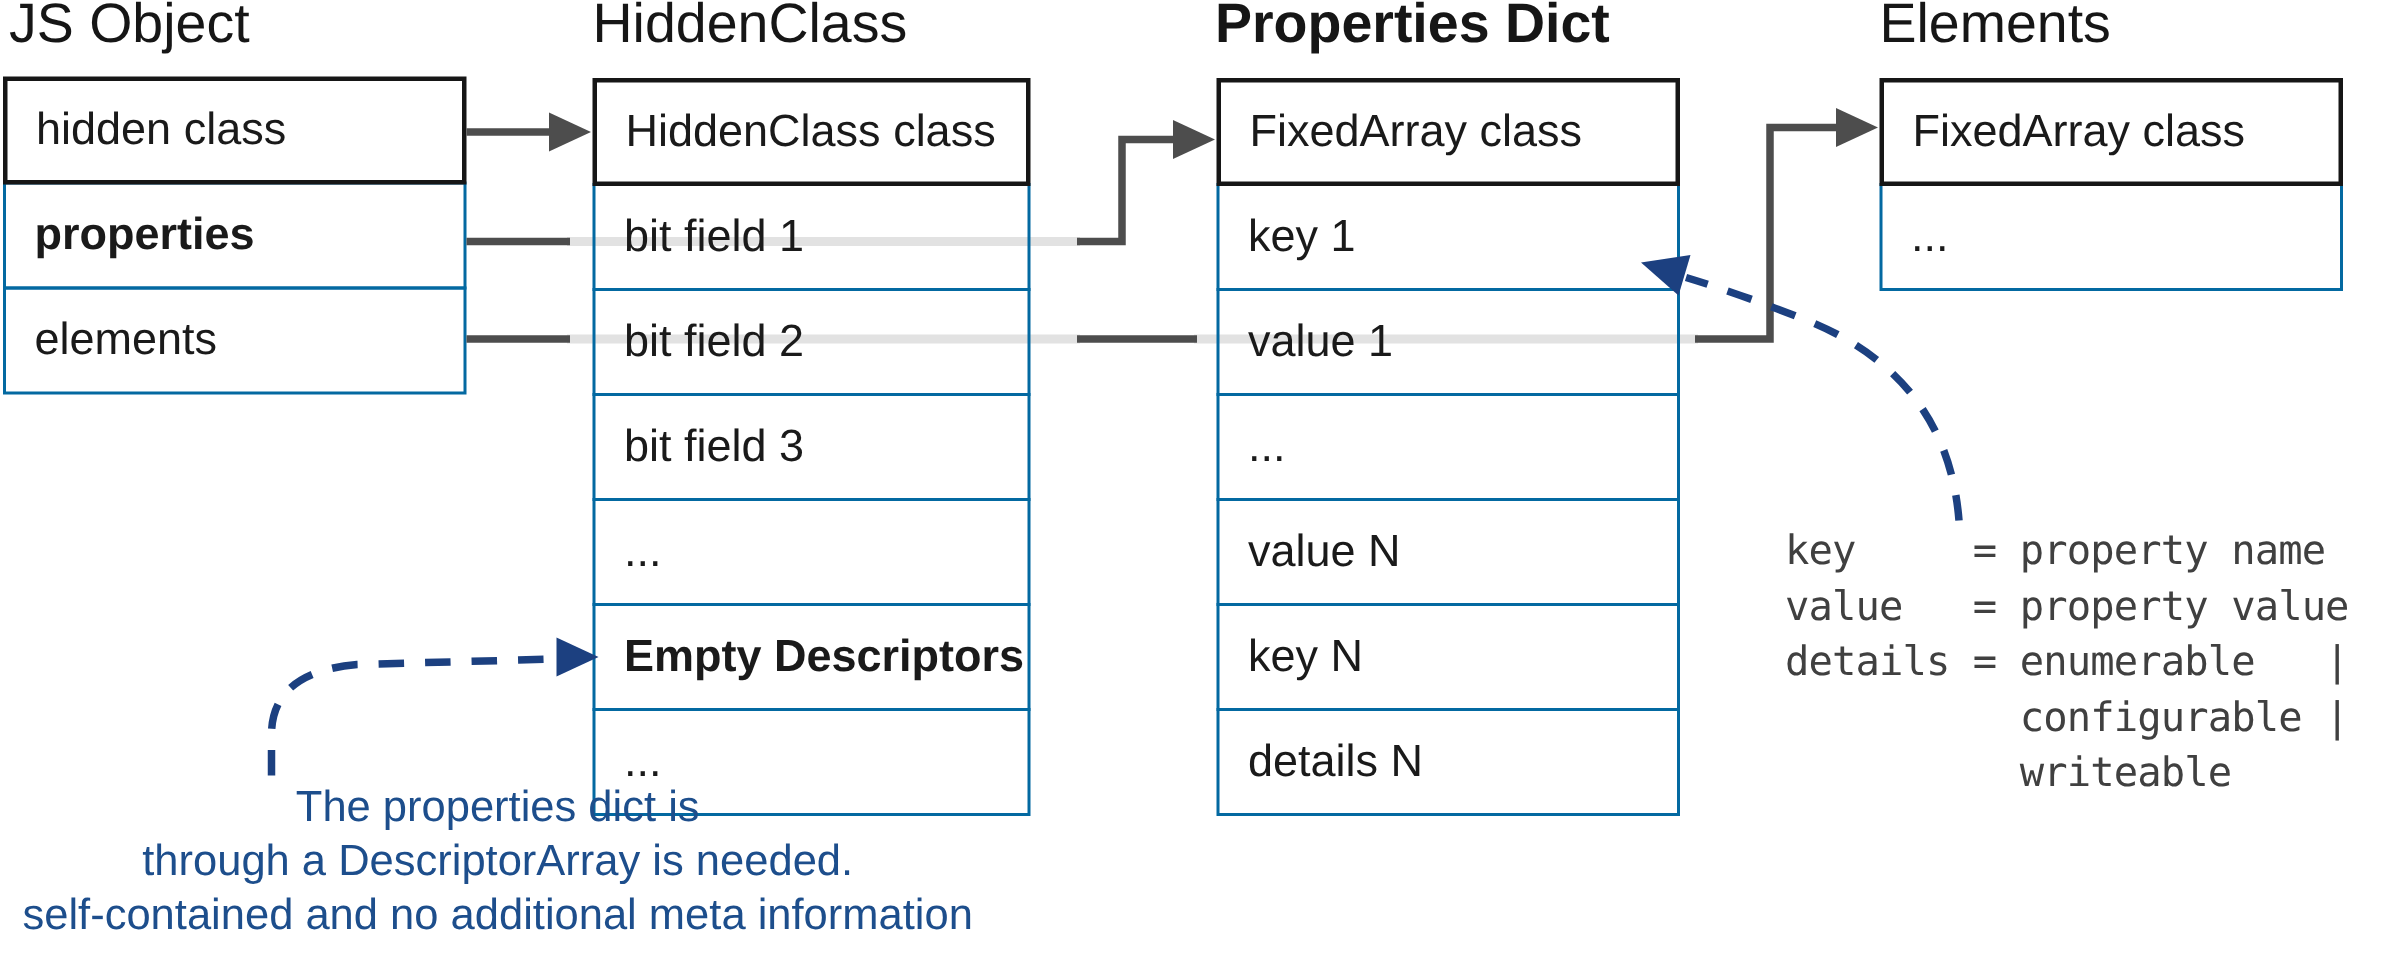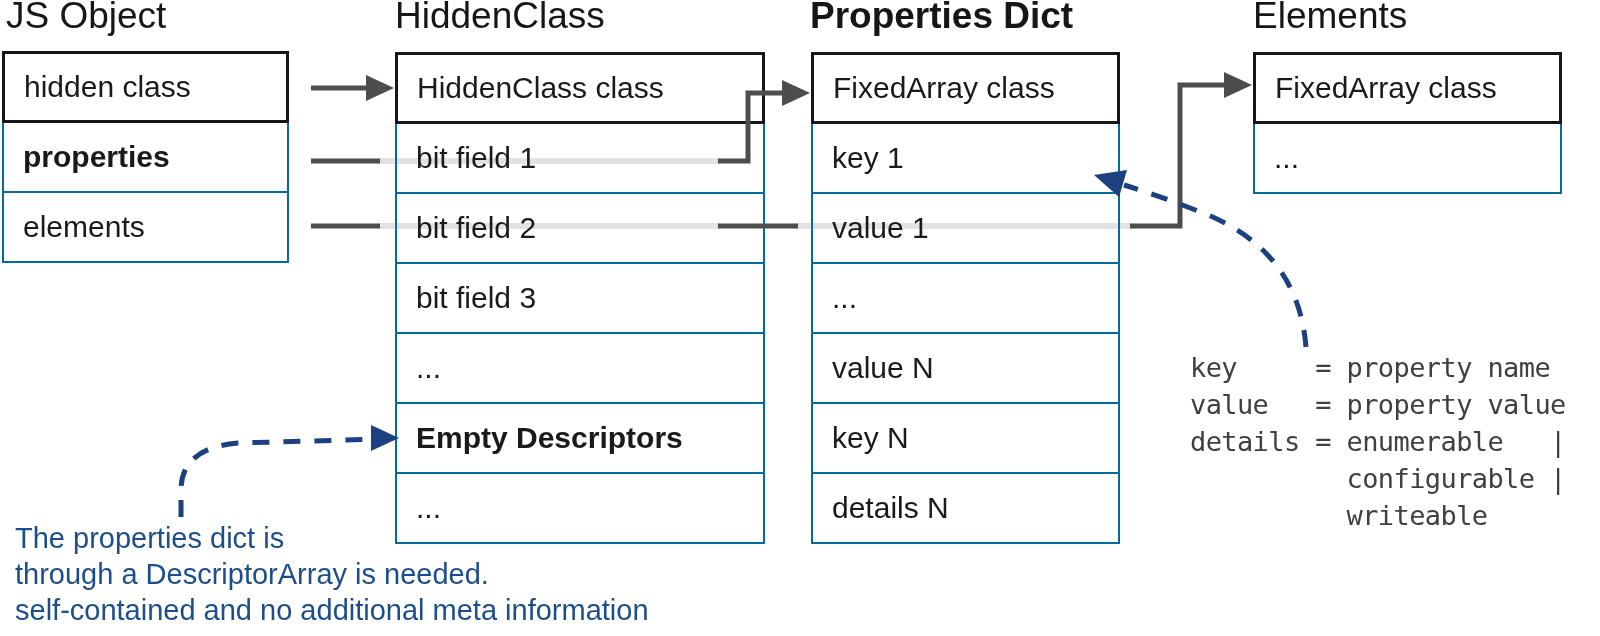--- a/index.html
+++ b/index.html
@@ -26,21 +26,21 @@
   .row.bold { font-weight:bold; }
   .underlay, .overlay {
     position:absolute; left:0; top:0; width:1600px; height:636px;
     pointer-events:none;
   }
   .underlay { z-index:0; }
   .tbl { z-index:1; }
   .overlay { z-index:3; }
   .note-left {
     position:absolute; left:15px; top:520px; z-index:4;
-    color:#1d4e8c; font-size:29px; line-height:36px; white-space:nowrap;
+    color:#1d4e8c; font-size:29px; line-height:36px; white-space:nowrap;text-align:center;
   }
   .note-right {
     position:absolute; left:1190px; top:349px; z-index:4;
     color:#1d4e8c; white-space:nowrap;
   }
   .note-right .heading { font-size:29px; line-height:37px; }
   .note-right pre {
     margin:0; font-family:"DejaVu Sans Mono", monospace;
     font-size:27px; line-height:37px; letter-spacing:-0.6px; color:#404040;
   }
@@ -54,27 +54,27 @@
     <line x1="378" y1="161" x2="720" y2="161" stroke="#e2e2e2" stroke-width="6"></line>
     <line x1="378" y1="226" x2="720" y2="226" stroke="#e2e2e2" stroke-width="6"></line>
     <line x1="796" y1="226" x2="1132" y2="226" stroke="#e2e2e2" stroke-width="6"></line>
   </svg>
 
   <div class="col-title" style="left:6px;">JS Object</div>
   <div class="col-title" style="left:395px;">HiddenClass</div>
   <div class="col-title bold" style="left:810px;">Properties Dict</div>
   <div class="col-title" style="left:1253px;">Elements</div>
 
-  <div class="tbl" style="left:2px; top:51px; width:287px;">
+  <div class="tbl" style="left:2px; top:51px; width:309px;">
     <div class="row header">hidden class</div>
     <div class="row bold">properties</div>
     <div class="row">elements</div>
   </div>
 
-  <div class="tbl" style="left:395px; top:52px; width:370px;">
+  <div class="tbl" style="left:395px; top:52px; width:292px;">
     <div class="row header">HiddenClass class</div>
     <div class="row">bit field 1</div>
     <div class="row">bit field 2</div>
     <div class="row">bit field 3</div>
     <div class="row">...</div>
     <div class="row bold">Empty Descriptors</div>
     <div class="row">...</div>
   </div>
 
   <div class="tbl" style="left:811px; top:52px; width:309px;">

